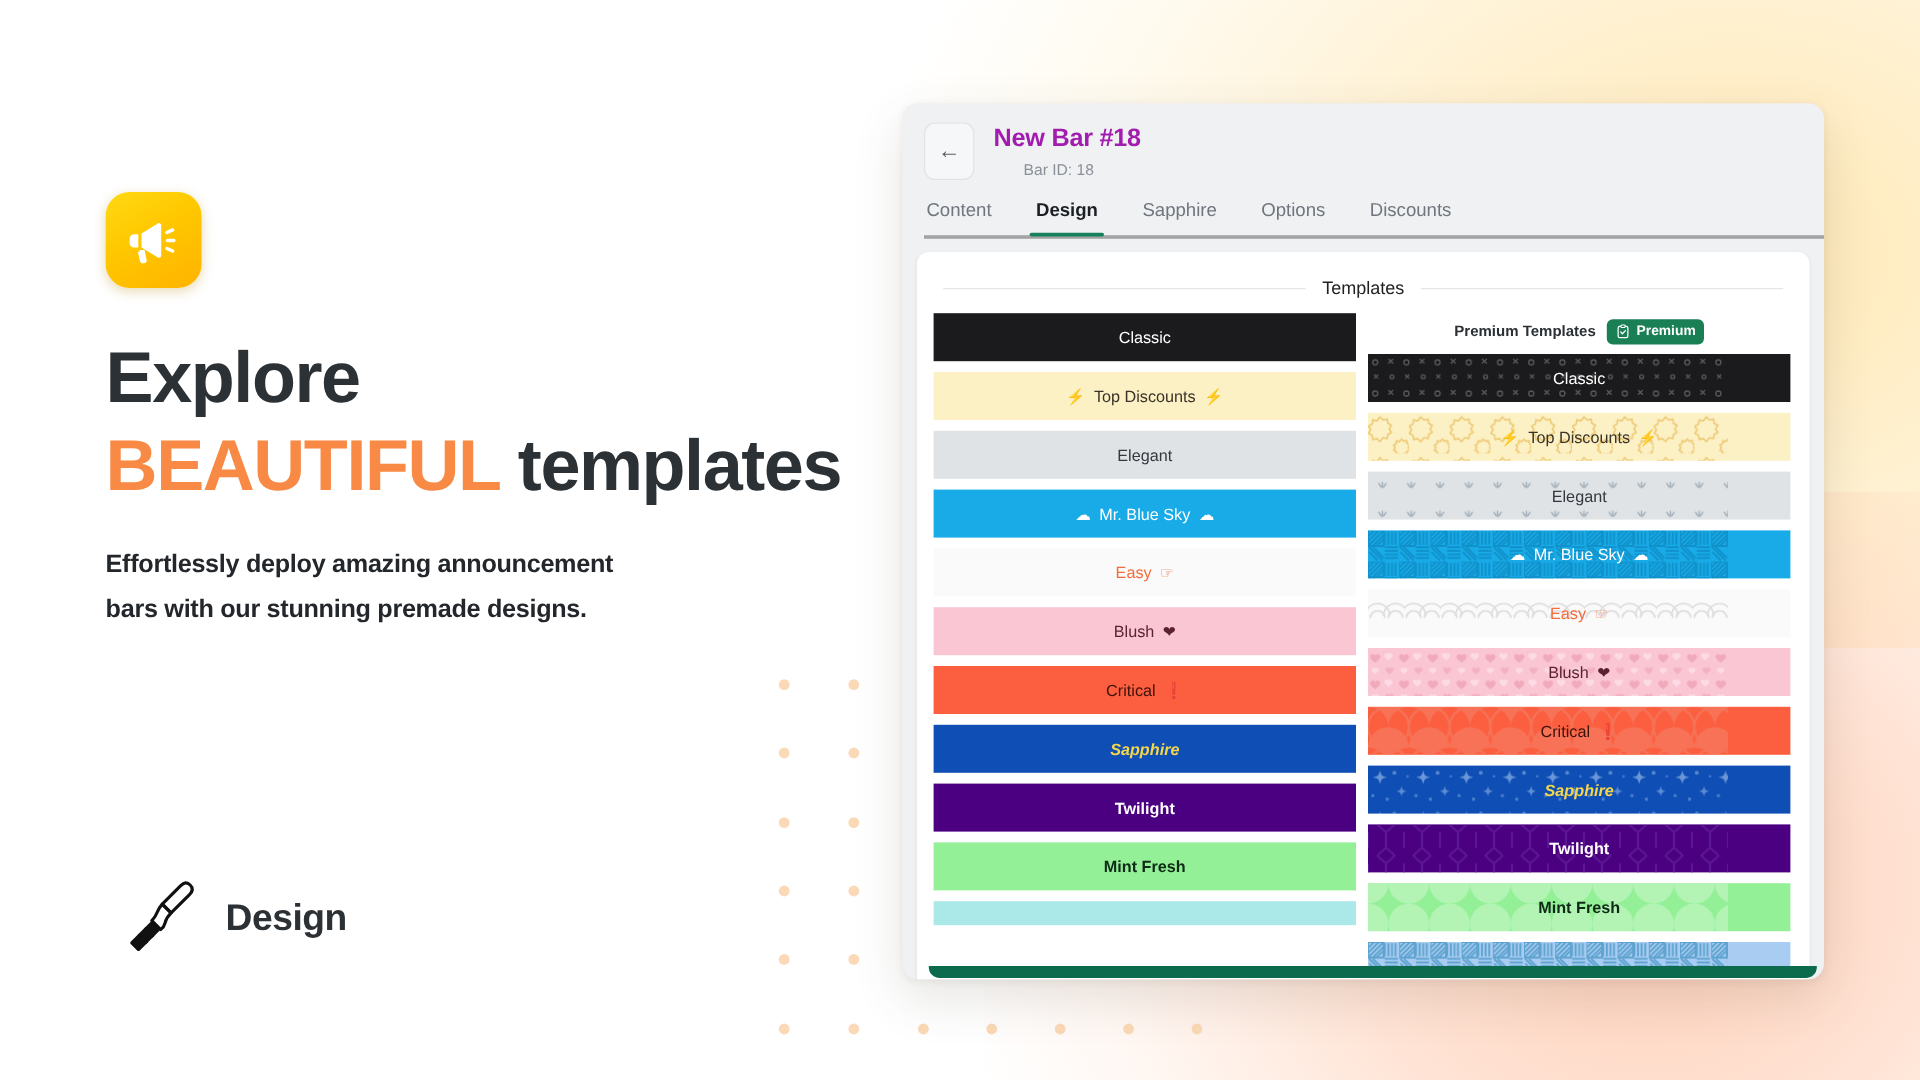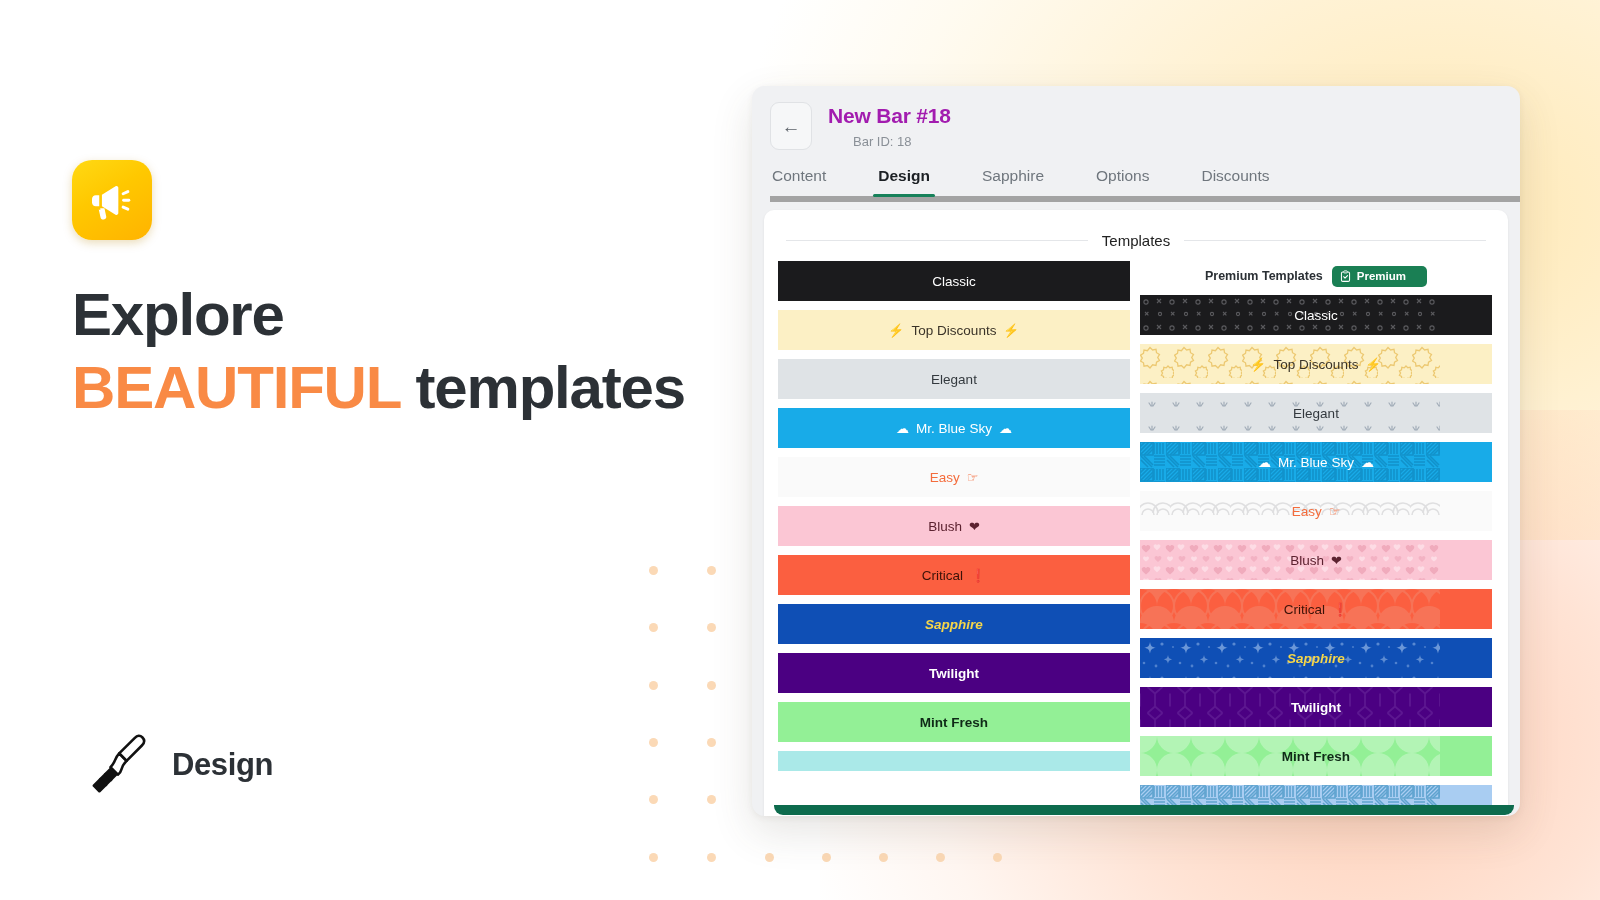--- a/index.html
+++ b/index.html
@@ -48,21 +48,21 @@
   .dot {
     position: absolute;
     width: 9px; height: 9px;
     border-radius: 50%;
     background: #fbd9b6;
   }
 
   
   .left-col {
     position: absolute;
-    left: 72px; top: 0;
+    left: 88px; top: 0;
     width: 660px; height: 804px;
   }
 
   .app-logo {
     position: absolute; left: 0; top: 160px;
     width: 80px; height: 80px;
     border-radius: 20px;
     background: linear-gradient(150deg, #ffd914 0%, #ffc800 42%, #ffb300 100%);
     box-shadow: 0 3px 10px rgba(180,130,0,0.28);
     display: flex; align-items: center; justify-content: center;
@@ -139,22 +139,22 @@
     letter-spacing: -0.2px;
     margin-top: 2px;
   }
   .bar-id {
     font-size: 13px; color: #8a9097; margin-top: 6px; margin-left: 25px;
   }
 
   .tabs {
     position: relative;
     margin: 17px 0 0 18px;
-    display: flex; gap: 48px;
-    border-bottom: 6px solid #a3a3a3;
+    display: flex; gap: 33px;
+    border-bottom: 3px solid #a3a3a3;
     padding-right: 18px;
   }
   .tab {
     font-size: 15.5px;
     color: #6f767d;
     padding: 0 2px 11px 2px;
     cursor: pointer;
     position: relative;
   }
   .tab.active {
@@ -202,21 +202,21 @@
     gap: 9px;
   }
   .col-head .col-label {
     font-size: 12.5px; font-weight: 700; color: #2b3035;
   }
   .premium-badge {
     display: inline-flex; align-items: center; gap: 5px;
     background: #1a7f54;
     color: #ffffff;
     font-size: 11.5px; font-weight: 700;
-    padding: 4px 21px 4px 7px;
+    padding: 4px 7px 4px 7px;
     border-radius: 5px;
     cursor: pointer;
     white-space: nowrap;
   }
   .premium-badge svg { width: 13px; height: 13px; display: block; }
 
   .col.premium .col-inner { margin-top: 4px; }
 
   .tpl {
     position: relative;
@@ -278,20 +278,24 @@
         <rect fill="#ffffff" x="43.6" y="21.2" width="10" height="3.6" rx="1.8" transform="rotate(-24 48.6 23)"></rect>
         <rect fill="#ffffff" x="43.6" y="40.2" width="10" height="3.6" rx="1.8" transform="rotate(24 48.6 42)"></rect>
       </svg>
     </div>
 
     <div class="headline">
       <div>Explore</div>
       <div><span class="hl-accent">BEAUTIFUL</span><span> templates</span></div>
     </div>
 
+    <div class="subhead">
+      <div>Effortlessly deploy amazing announcement</div>
+      <div>bars with our stunning premade designs.</div>
+    </div>
 
     <div class="footer-tag">
       <svg class="brush-icon" viewBox="0 0 72 66" aria-hidden="true">
         <g fill="none" stroke="#111" stroke-width="2.6" stroke-linejoin="round">
           <path d="M60.5 5.5c2.5 2.5 2.3 5.1-.6 8L44.6 28.8l-7.4-7.4L52.6 6.1c2.8-2.9 5.4-3.1 7.9-.6z"></path>
           <path d="M37.2 21.4l7.4 7.4c-3 3-4.4 5.5-5.1 8.4-.6 2.5-1.6 4-3.6 5.4l-7.4-7.4c1.9-2.2 3.2-3.6 4.3-6.6 1-2.7 2.3-4.9 4.4-7.2z"></path>
         </g>
         <path fill="#111" d="M28.6 35.1 36 42.5 18.3 60.2c-.5.5-1.3.5-1.8 0l-5.6-5.6c-.5-.5-.5-1.3 0-1.8L28.6 35.1z"></path>
         <g stroke="#111" stroke-width="2.2" fill="none">
           <path d="M22.6 41.2 30 48.6"></path>

